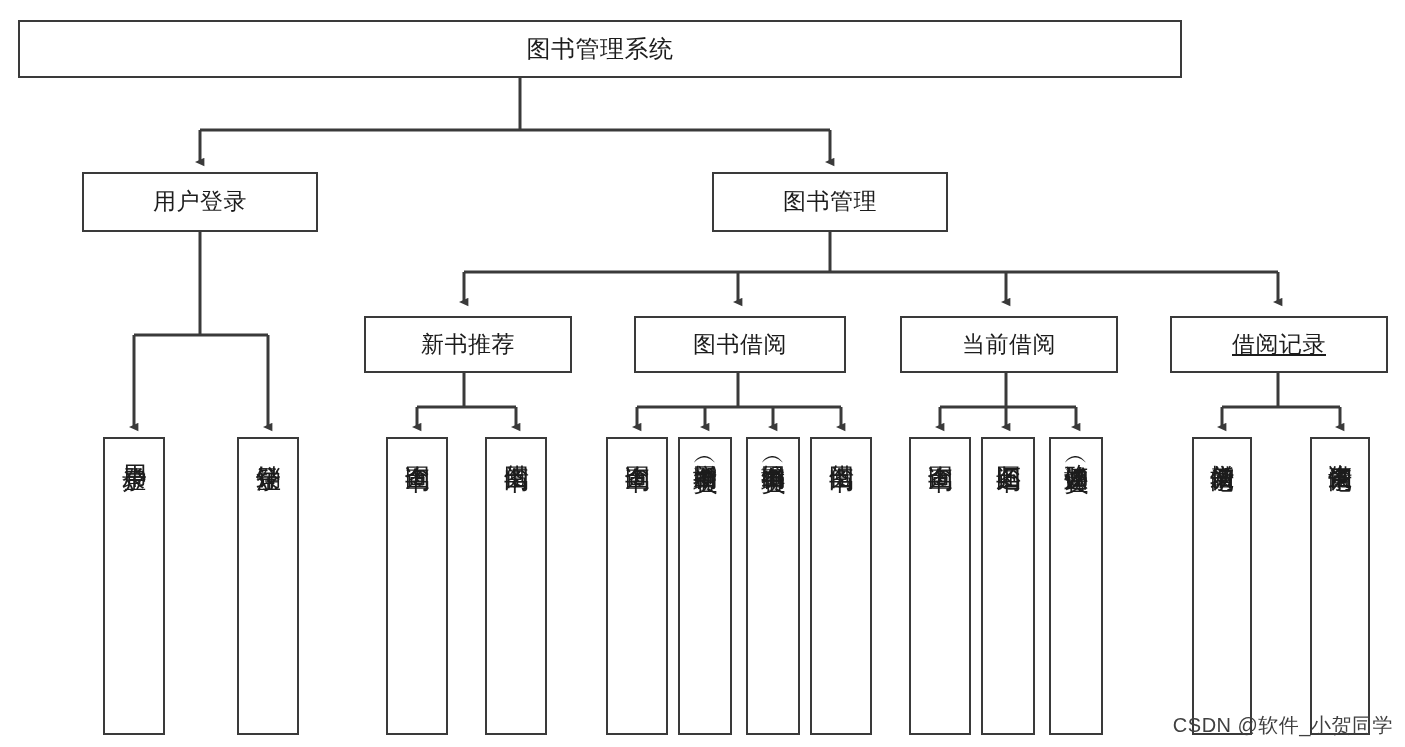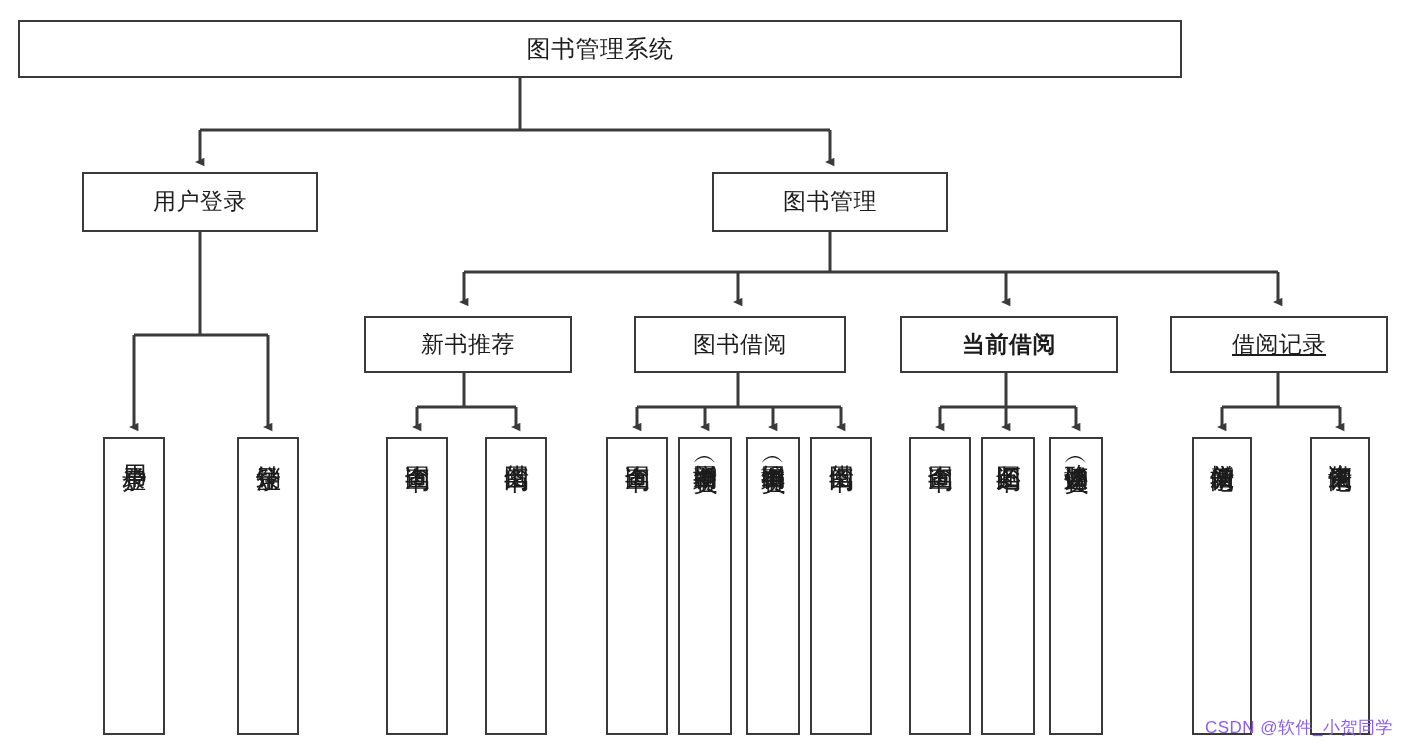--- a/index.html
+++ b/index.html
@@ -66,22 +66,22 @@
     line-height: 1.03;
     letter-spacing: 1px;
   }
   .node.v.tall .node-label {
     font-size: 24px;
   }
   #watermark {
     position: absolute;
     right: 12px;
     bottom: 8px;
-    font-size: 17px;
-    color: #8b5cf6;
+    font-size: 20px;
+    color: #404040;
     letter-spacing: 0.5px;
     z-index: 5;
     white-space: nowrap;
   }
 </style>
 </head>
 <body>
 
 <div id="diagram">
 
@@ -145,21 +145,21 @@
   <div class="node h" style="left:712px; top:172px; width:236px; height:60px;align-items:center;">
     <span class="node-label">图书管理</span>
   </div>
 
   <div class="node h" style="left:364px; top:316px; width:208px; height:57px;">
     <span class="node-label">新书推荐</span>
   </div>
   <div class="node h" style="left:634px; top:316px; width:212px; height:57px;">
     <span class="node-label">图书借阅</span>
   </div>
-  <div class="node h" style="left:900px; top:316px; width:218px; height:57px;font-weight:bold;">
+  <div class="node h" style="left:900px; top:316px; width:218px; height:57px;">
     <span class="node-label">当前借阅</span>
   </div>
   <div class="node h" style="left:1170px; top:316px; width:218px; height:57px;text-decoration:underline;">
     <span class="node-label">借阅记录</span>
   </div>
 
   <div class="node v" style="left:103px; top:437px; width:62px; height:298px;">
     <span class="node-label">用户登录</span>
   </div>
   <div class="node v" style="left:237px; top:437px; width:62px; height:298px;">

